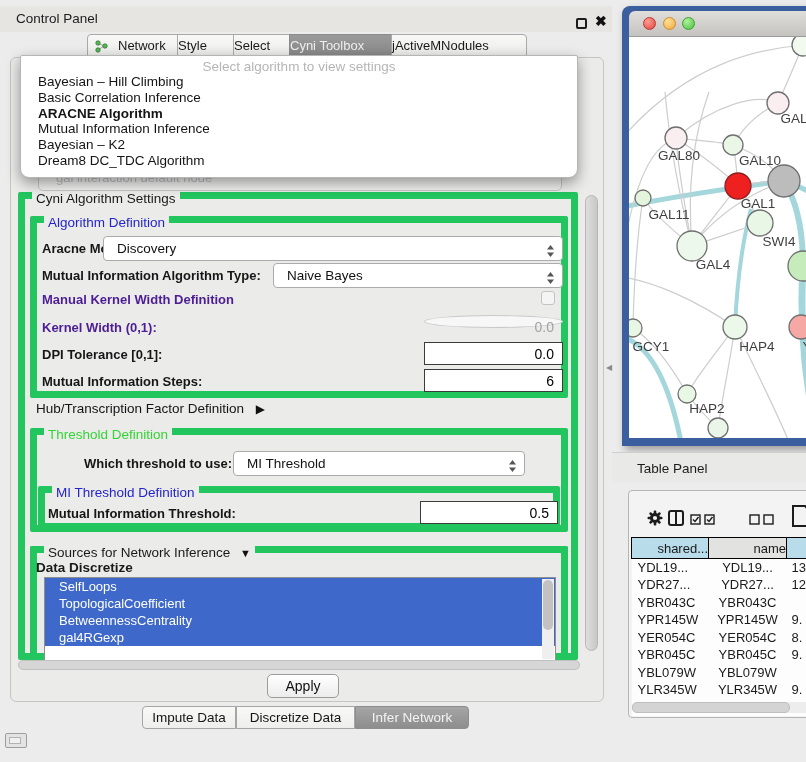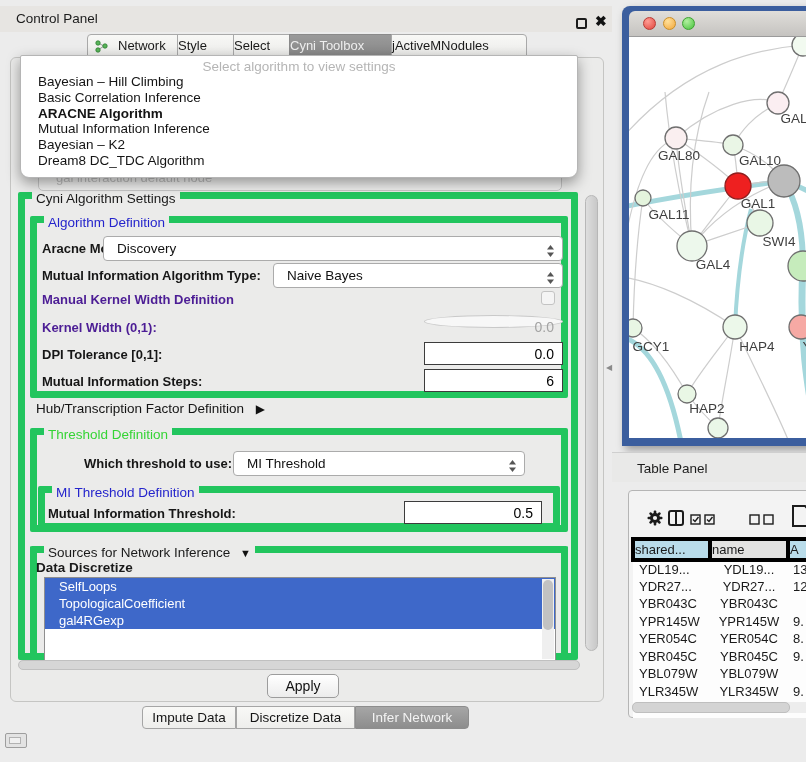--- a/index.html
+++ b/index.html
@@ -101,21 +101,21 @@
   #tp-titlebar{position:absolute;left:612px;top:452px;width:194px;height:30px;background:#e9e9e8;border-top:1px solid #cfcfcf}
   #tp-title{position:absolute;left:25px;top:8px;font-size:13.5px;color:#1c1c1c}
   #table-box{position:absolute;left:628px;top:490px;width:188px;height:228px;background:#f3f3f3;border:1px solid #b5b5b5;border-radius:4px}
   .tb-icon{position:absolute;top:19px}
   #icon-gear{left:18px}
   #icon-columns{left:39px}
   #icon-checked-pair{left:61px;top:22px}
   #icon-unchecked-pair{left:120px;top:22px}
   #icon-doc{left:163px;top:14px}
   #gene-table{position:absolute;left:2px;top:46px;width:190px;border-collapse:collapse;font-size:13px;table-layout:fixed}
-  #gene-table th{height:21px;border:4px solid #000000;font-weight:400;text-align:left;overflow:hidden;white-space:nowrap}
+  #gene-table th{height:21px;border:1px solid #000000;font-weight:400;text-align:right;overflow:hidden;white-space:nowrap}
   #gene-table th.hl{background:#b9dcea}
   #gene-table th.hg{background:#e2e2e1}
   #gene-table td{height:17.5px;padding:0;overflow:hidden;white-space:nowrap;background:#fdfdfd}
   #gene-table td:first-child{padding-left:6px}
   #gene-table td:nth-child(2){text-align:center}
   #gene-table td:nth-child(3){padding-left:5px}
   #tp-hscroll{position:absolute;left:3px;top:211px;width:182px;height:11px;background:#ededed;border-radius:5px}
   #tp-hthumb{width:158px;height:11px;background:#d4d4d4;border:1px solid #bfbfbf;border-radius:5px}
 </style>
 </head>
@@ -213,33 +213,34 @@
     <span class="spin"><svg width="9" height="14">
           <path d="M4.5 1 L8 5.5 H1 Z" fill="#555"></path>
           <path d="M4.5 13 L1 8.5 H8 Z" fill="#555"></path>
         </svg></span>
   </div>
 
   <div class="group" style="left:38px;top:486px;width:522px;height:44px">
     <span class="glabel blue">MI Threshold Definition</span>
   </div>
   <span class="blabel" style="left:48px;top:506px">Mutual Information Threshold:</span>
-  <div class="tfield dark" style="left:404px;top:501px;width:138px">0.5</div>
+  <div class="tfield dark" style="left:420px;top:501px;width:138px">0.5</div>
 
   <div class="group" style="left:30px;top:546px;width:538px;height:112px;border-bottom:none">
     <span class="glabel">
       <span>Sources for Network Inference</span>
       <span class="tri-down">▼</span>
     </span>
   </div>
   <span id="attr-label">Data Discretize</span>
   <div id="attr-list">
     <div>
         <div class="attr-item" style="background: rgb(62, 104, 201);">SelfLoops</div>
         <div class="attr-item" style="background: rgb(62, 104, 201);">TopologicalCoefficient</div>
+        <div class="attr-item" style="background: rgb(62, 104, 201);">BetweennessCentrality</div>
         <div class="attr-item" style="background: rgb(62, 104, 201);">gal4RGexp</div>
       </div>
     <div id="attr-scroll">
         <div id="attr-thumb"></div>
       </div>
   </div>
 
   <div id="settings-hscroll">
       <div id="settings-hthumb"></div>
     </div>

